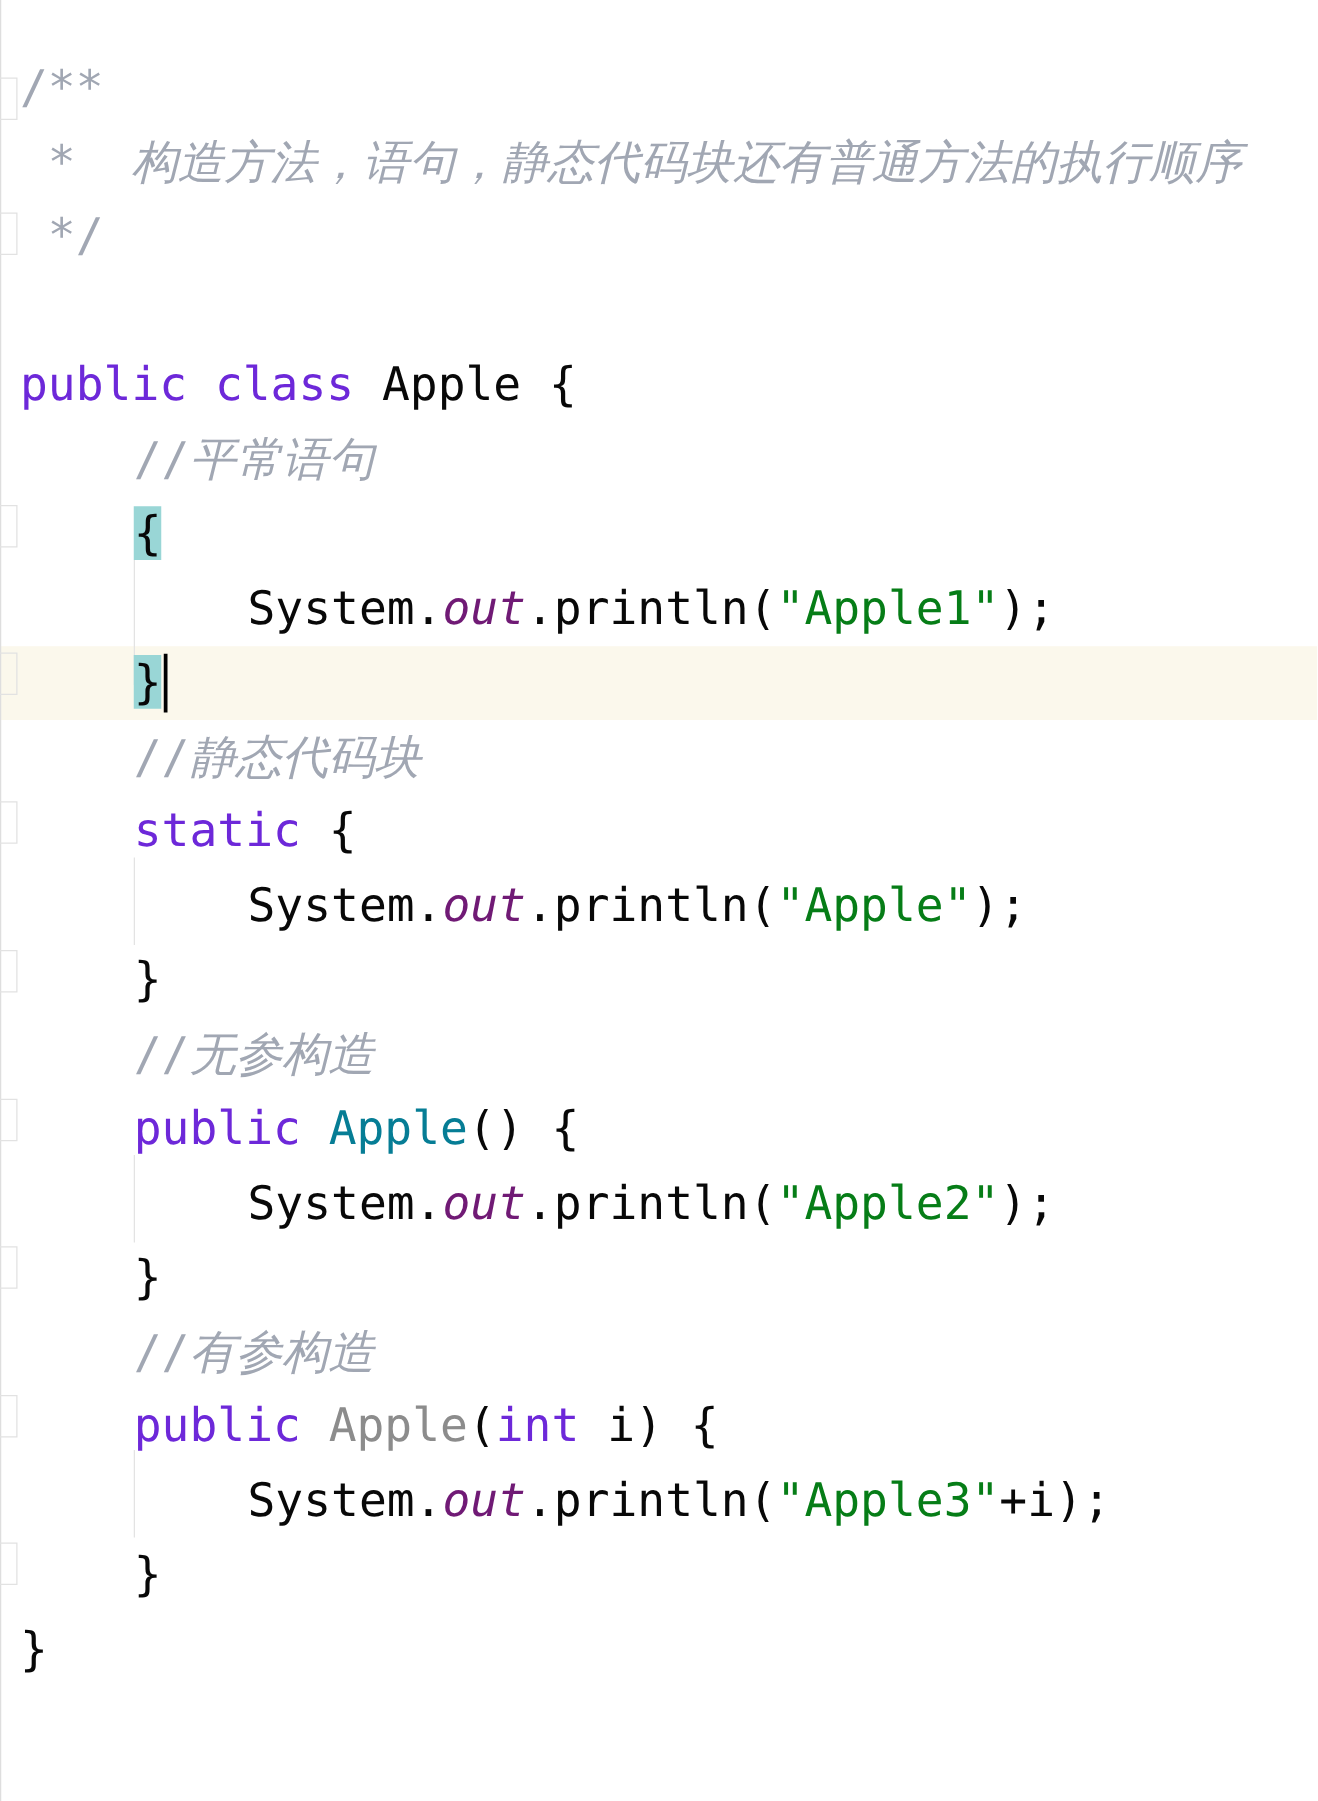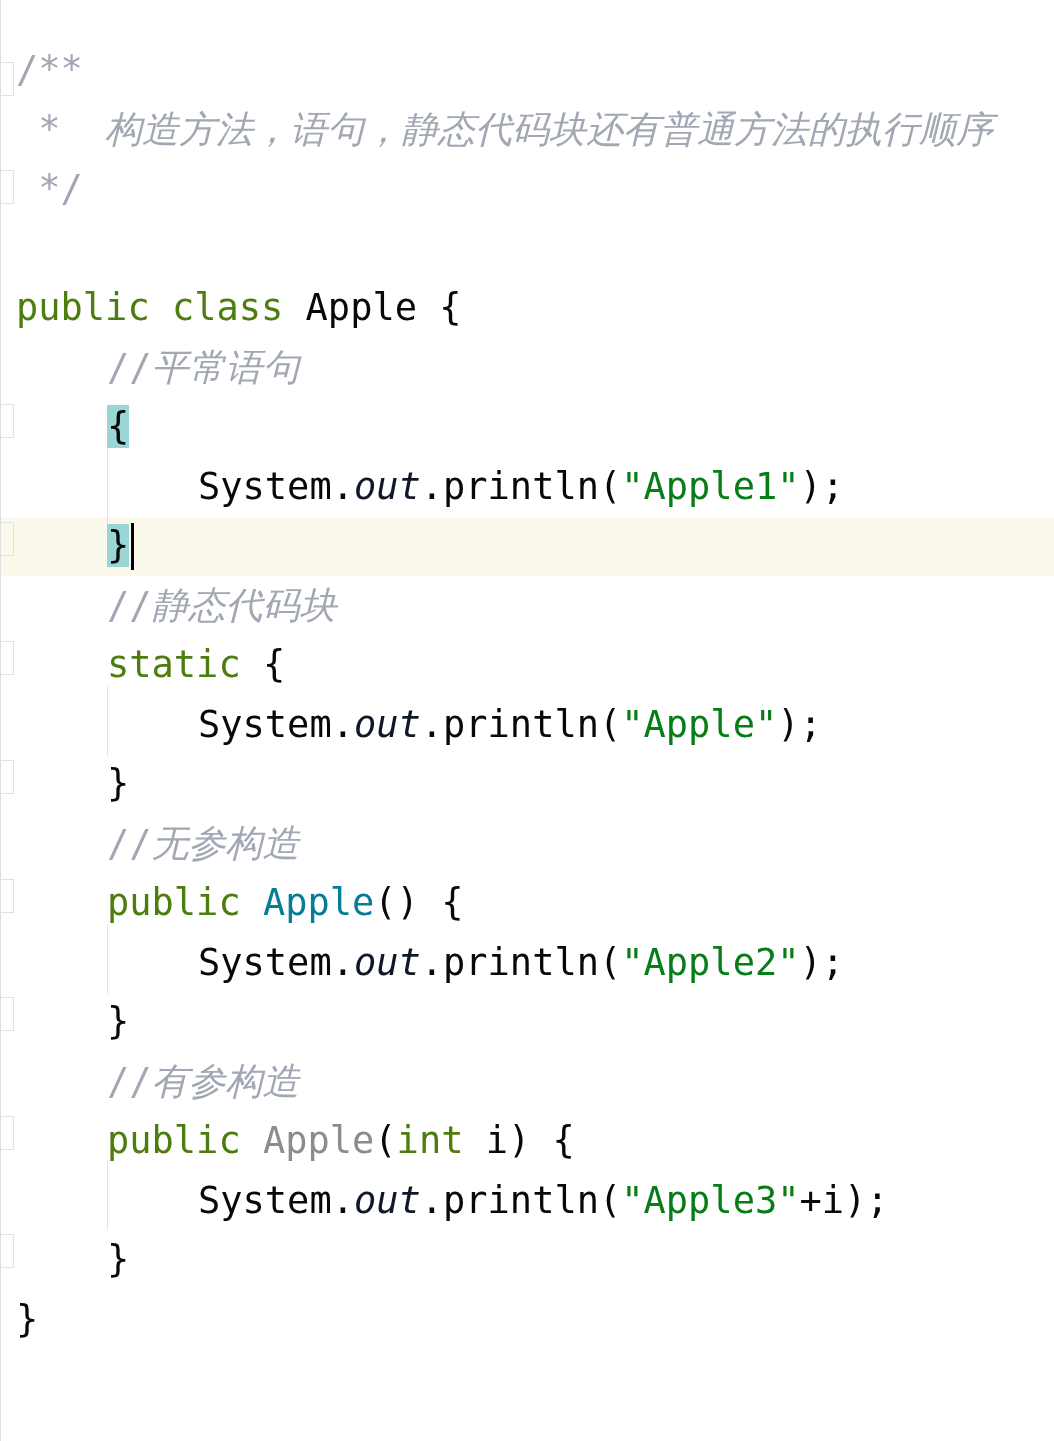--- a/index.html
+++ b/index.html
@@ -84,27 +84,27 @@
   }
 
   
   .indent-guide {
     position: absolute;
     width: 1px;
     background: #e3e3e3;
   }
 
   
-  .kw        { color: #4d7c0f; }
+  .kw        { color: #6d28d9; }
   .plain     { color: #080808; }
   .cls       { color: #080808; }
   .ctor-used { color: #067d95; }
   .ctor-gray { color: #8c8c8c; }
   .str       { color: #067d17; }
-  .field-it  { color: #0f172a; font-style: italic; }
+  .field-it  { color: #701a75; font-style: italic; }
   .cmt       { color: #a1a7b3; font-style: italic; }
   .cmt-ascii { color: #a1a7b3; font-style: normal; }
   .brace-hl  { background: #99d6d6; }
 
   
   .caret {
     position: absolute;
     width: 3px;
     height: 47px;
     background: #000000;

